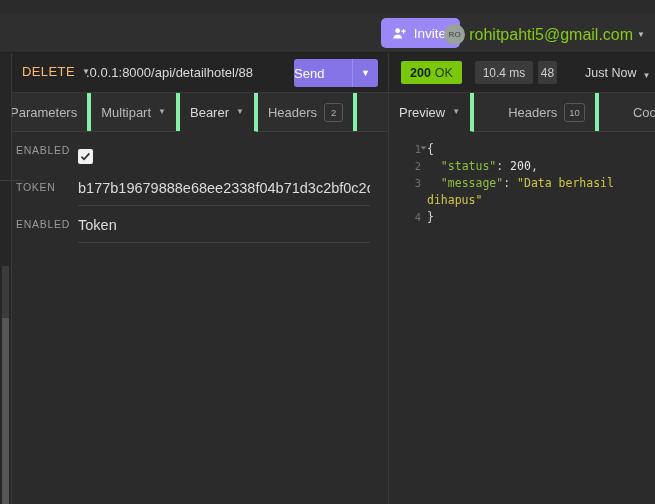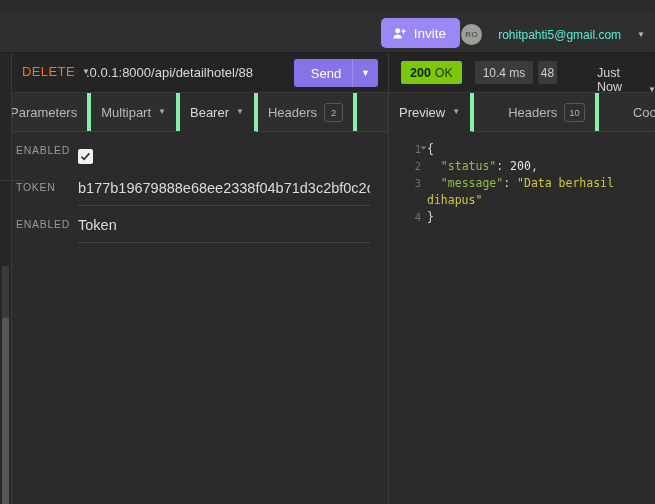--- a/index.html
+++ b/index.html
@@ -44,31 +44,31 @@
     height: 30px; padding: 0 14px 0 11px;
     background: #9b87f5;
     border-radius: 5px;
     display: flex; align-items: center; gap: 7px;
     color: #ffffff; font-size: 13.5px;
     cursor: pointer;
   }
   .invite-btn svg { display:block; }
   .account {
     position: absolute; right: 10px; top: 11px;
-    display: flex; align-items: center; gap: 16px;
+    display: flex; align-items: center; gap: 4px;
     cursor: pointer;
   }
   .avatar {
     width: 21px; height: 21px; border-radius: 50%;
     background: #9aa09a;
     color: #3c3f3c; font-size: 8px;
     display: flex; align-items: center; justify-content: center;
     letter-spacing: .3px;
   }
-  .account-email { font-size: 12px; color: #5eead4; }
+  .account-email { font-size: 16px; color: #84cc16; }
   .caret { font-size: 8px; color: #bdbdbd; line-height: 1; }
 
   
   .left-panel {
     position: absolute; left: 0; top: 53px;
     width: 388px; height: 451px;
     background: #2b2b2b;
   }
   .right-panel {
     position: absolute; left: 388px; top: 53px;
@@ -83,37 +83,37 @@
     width: 388px; height: 40px;
     background: #242424;
     border-bottom: 1px solid #383838;
   }
   .method {
     position: absolute; left: 22px; top: 11px;
     display: flex; align-items: center; gap: 7px;
     cursor: pointer;
   }
   .method-label {
-    font-size: 13px; color: #f97316; letter-spacing: .4px;
+    font-size: 13px; color: #fdba74; letter-spacing: .4px;
   }
   .url-text {
     position: absolute; left: 86px; top: 12px;
     font-size: 13px; color: #d9d9d9;
     white-space: nowrap;
   }
   .send-btn {
     position: absolute; left: 294px; top: 6px;
     width: 84px; height: 28px;
     background: #8573e8; border-radius: 3px;
     display: flex; align-items: center;
     cursor: pointer;
   }
   .send-label {
-    flex: 1; text-align: center;
-    font-size: 13px; color: #ffffff; padding-left: 6px;
+    flex: 1; text-align: left;
+    font-size: 13px; color: #ffffff;
   }
   .send-split {
     width: 26px; height: 28px;
     border-left: 1px solid #9b8cee;
     display: flex; align-items: center; justify-content: center;
   }
   .send-split .caret { color: #ffffff; font-size: 9px; }
 
   
   .status-row {
@@ -133,22 +133,22 @@
   .status-ok .okword { color: #243b06; }
   .chip {
     position: absolute; top: 8px; height: 23px;
     background: #3b3b3b; border-radius: 2px;
     display: flex; align-items: center; justify-content: center;
     font-size: 12px; color: #cfcfcf;
   }
   .chip-time { left: 86px; width: 58px; }
   .chip-size { left: 149px; width: 19px; }
   .status-when {
-    position: absolute; left: 208px; top: 13px;
-    display: flex; align-items: flex-end; gap: 20px;
+    position: absolute; left: 196px; top: 13px;
+    display: flex; align-items: flex-end; gap: 6px;
     font-size: 12.5px; color: #d5d5d5;
     cursor: pointer;
   }
 
   
   .tabrow {
     position: absolute; top: 40px; height: 39px;
     display: flex; align-items: stretch;
     background: #2e2e2e;
     border-bottom: 1px solid #3d3d3d;

